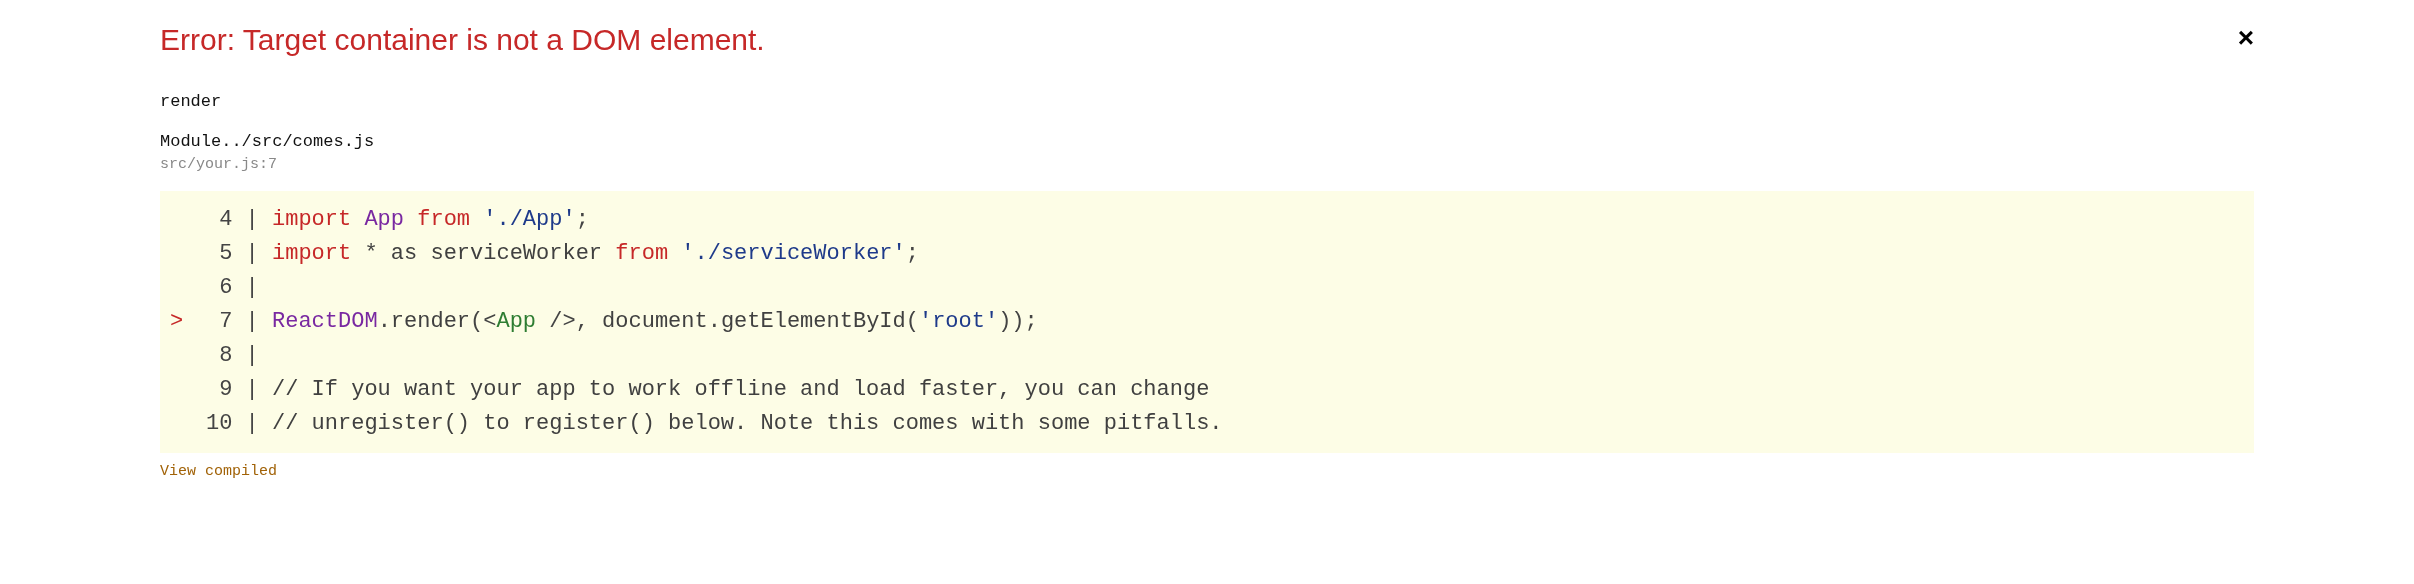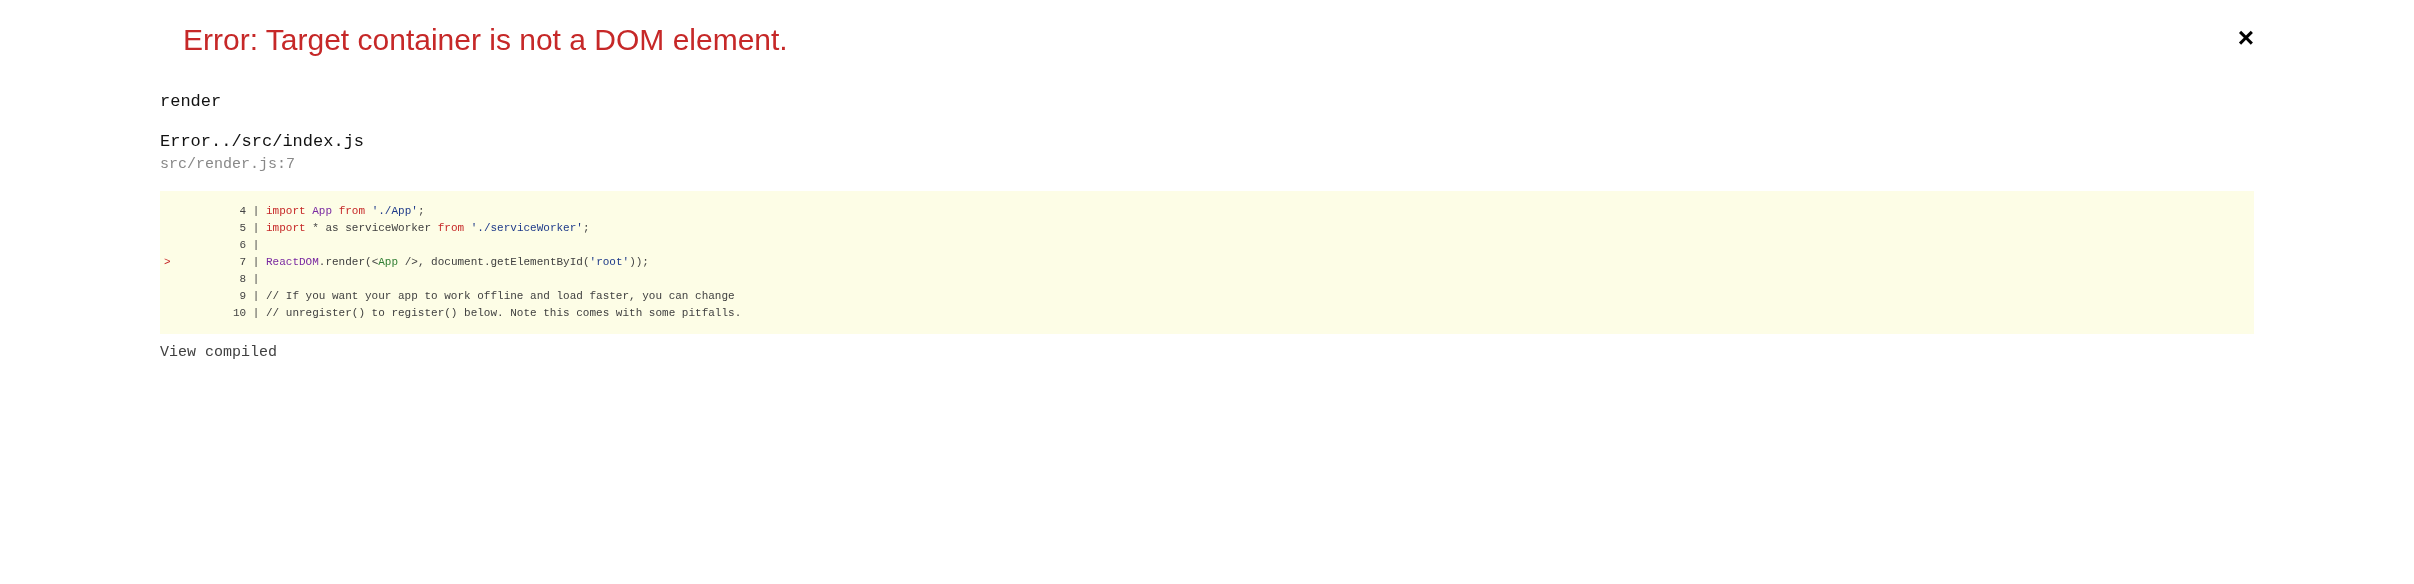--- a/index.html
+++ b/index.html
@@ -14,21 +14,20 @@
     }
     .container {
       max-width: 2414px;
       padding: 0 160px;
     }
     .header-row {
       display: flex;
       justify-content: space-between;
       align-items: flex-start;
       margin-bottom: 30px;
-      margin-left: 23px;
     }
     .error-title {
       color: #c62828;
       font-size: 30px;
       font-weight: 400;
       line-height: 1.3;
     }
     .close-icon {
       font-size: 28px;
       font-weight: 700;
@@ -49,25 +48,25 @@
       line-height: 1.5;
     }
     .stack-location {
       font-family: Menlo, Consolas, "Courier New", monospace;
       font-size: 15px;
       color: #888888;
       line-height: 1.5;
     }
     .code-block {
       background: #fdfde6;
-      padding: 12px 4px;
+      padding: 12px 10px;
       margin-top: 8px;
       margin-bottom: 10px;
       font-family: Menlo, Consolas, "Courier New", monospace;
-      font-size: 11px;
+      font-size: 22px;
       line-height: 1.55;
       white-space: pre;
       overflow-x: auto;
       color: #222222;
     }
     .code-line {
       display: block;
     }
     .gutter {
       display: inline-block;
@@ -83,40 +82,40 @@
     }
     .tok-keyword { color: #c62828; }
     .tok-ident   { color: #404040; }
     .tok-purple  { color: #7928a1; }
     .tok-green   { color: #2e7d32; }
     .tok-blue    { color: #1e3a8a; }
     .tok-gray    { color: #444444; }
     .view-compiled {
       font-family: Menlo, Consolas, "Courier New", monospace;
       font-size: 15px;
-      color: #404040;
+      color: #a16207;
       cursor: pointer;
     }
   </style>
 </head>
 <body>
 
 <div class="container">
 
   <div class="header-row">
     <div class="error-title">Error: Target container is not a DOM element.</div>
     <div class="close-icon">×</div>
   </div>
 
   <div class="stack-section">
     <div class="stack-title">render</div>
   </div>
 
   <div class="stack-section">
-    <div class="stack-title">Error../src/index.js</div>
-    <div class="stack-location">src/render.js:7</div>
+    <div class="stack-title">Module../src/comes.js</div>
+    <div class="stack-location">src/your.js:7</div>
   </div>
 
   <div class="code-block" id="code-block"><span class="code-line"><span class="caret-col"> </span><span class="gutter">4 | </span><span class="tok-keyword">import</span><span> </span><span class="tok-purple">App</span><span> </span><span class="tok-keyword">from</span><span> </span><span class="tok-blue">'./App'</span><span class="tok-gray">;</span></span><span class="code-line"><span class="caret-col"> </span><span class="gutter">5 | </span><span class="tok-keyword">import</span><span> </span><span class="tok-gray">*</span><span> </span><span class="tok-ident">as</span><span> </span><span class="tok-ident">serviceWorker</span><span> </span><span class="tok-keyword">from</span><span> </span><span class="tok-blue">'./serviceWorker'</span><span class="tok-gray">;</span></span><span class="code-line"><span class="caret-col"> </span><span class="gutter">6 | </span></span><span class="code-line"><span class="caret-col">&gt;</span><span class="gutter">7 | </span><span class="tok-purple">ReactDOM</span><span class="tok-gray">.</span><span class="tok-ident">render</span><span class="tok-gray">(</span><span class="tok-gray">&lt;</span><span class="tok-green">App</span><span> </span><span class="tok-gray">/&gt;</span><span class="tok-gray">, </span><span class="tok-ident">document</span><span class="tok-gray">.</span><span class="tok-ident">getElementById</span><span class="tok-gray">(</span><span class="tok-blue">'root'</span><span class="tok-gray">));</span></span><span class="code-line"><span class="caret-col"> </span><span class="gutter">8 | </span></span><span class="code-line"><span class="caret-col"> </span><span class="gutter">9 | </span><span class="tok-ident">// If you want your app to work offline and load faster, you can change</span></span><span class="code-line"><span class="caret-col"> </span><span class="gutter">10 | </span><span class="tok-ident">// unregister() to register() below. Note this comes with some pitfalls.</span></span></div>
 
   <div class="view-compiled">View compiled</div>
 
 </div>
 
 </body></html>

